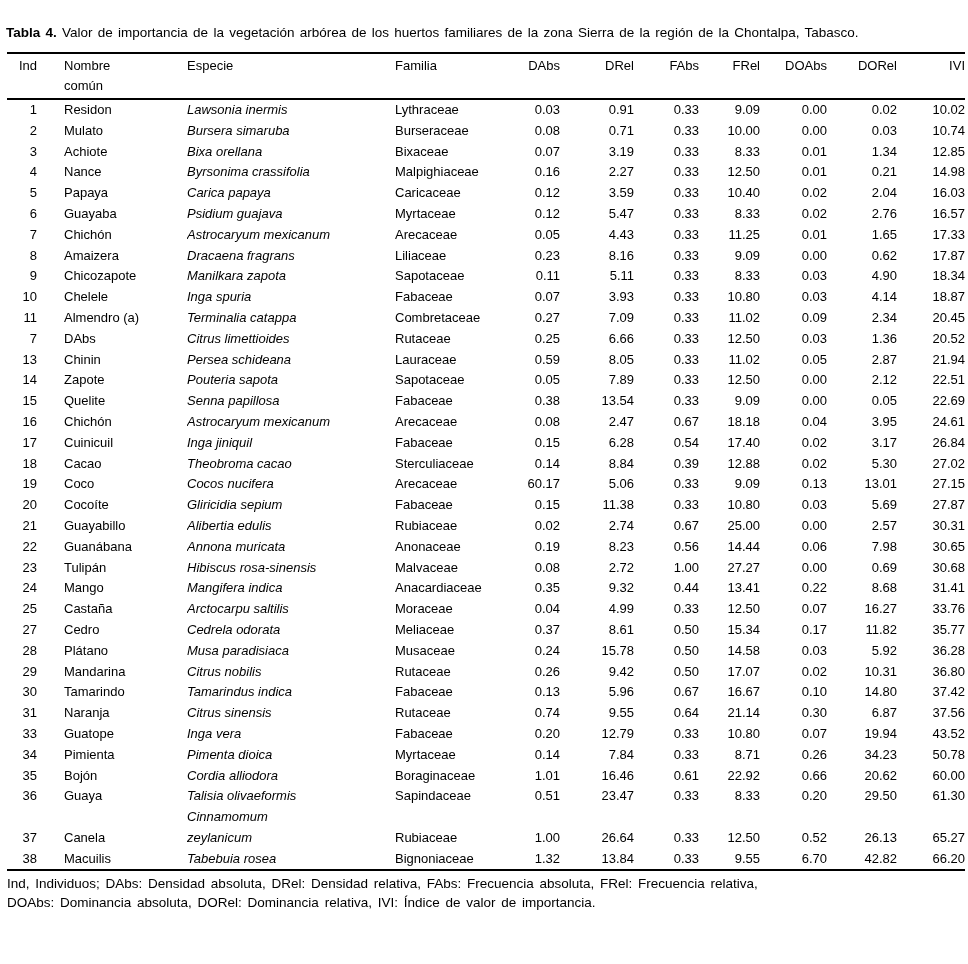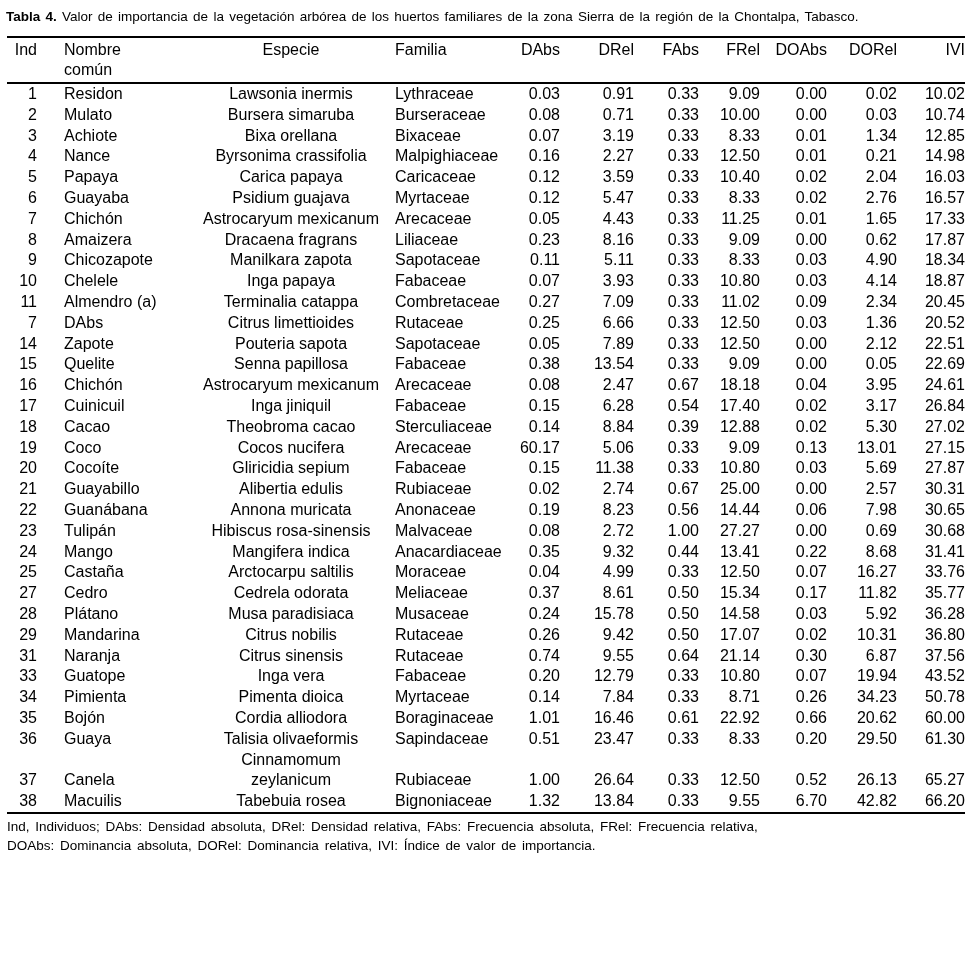--- a/index.html
+++ b/index.html
@@ -9,54 +9,54 @@
     height: 964px;
     background: #ffffff;
     color: #000000;
     font-family: "Liberation Sans", sans-serif;
     padding: 7px 4px 0 6px;
     overflow: hidden;
   }
   .caption {
     font-size: 13.5px;
     line-height: 20px;
-    margin: 0 0 9px 0;
+    margin: 16px 0 9px 0;
     white-space: nowrap;
     word-spacing: 1.5px;
   }
   .caption .cap-label { font-weight: bold; }
 
   table.ivi-table {
     border-collapse: collapse;
     table-layout: fixed;
     width: 958px;
     margin-left: 1px;
     border-top: 2px solid #000;
     border-bottom: 2px solid #000;
-    font-size: 16px;
+    font-size: 13px;
   }
   thead th {
     font-weight: normal;
     text-align: left;
     vertical-align: top;
     line-height: 20px;
     padding: 2px 0 2px 0;
     border-bottom: 2px solid #000;
   }
   .hline { display: block; }
   tbody td {
     padding: 0;
     line-height: 20.8px;
     vertical-align: bottom;
     overflow: hidden;
   }
   .c-ind    { text-align: right; }
   .c-common { padding-left: 27px; text-align: left; }
-  .c-species{ text-align: center; }
-  tbody td.c-species { white-space: pre-line; margin-left: 12px; }
+  .c-species{ text-align: left; }
+  tbody td.c-species { font-style: italic; white-space: pre-line; margin-left: 12px; }
   .c-family { text-align: left; }
   .c-dabs, .c-drel, .c-fabs, .c-frel, .c-doabs, .c-dorel, .c-ivi { text-align: right; }
 
   .footnote {
     font-size: 13.5px;
     line-height: 19px;
     margin: 3px 0 0 1px;
     word-spacing: 2px;
   }
   .footnote span { display: block; white-space: nowrap; }
@@ -218,21 +218,21 @@
           <td class="c-drel">5.11</td>
           <td class="c-fabs">0.33</td>
           <td class="c-frel">8.33</td>
           <td class="c-doabs">0.03</td>
           <td class="c-dorel">4.90</td>
           <td class="c-ivi">18.34</td>
         </tr>
         <tr>
           <td class="c-ind">10</td>
           <td class="c-common">Chelele</td>
-          <td class="c-species">Inga papaya</td>
+          <td class="c-species">Inga spuria</td>
           <td class="c-family">Fabaceae</td>
           <td class="c-dabs">0.07</td>
           <td class="c-drel">3.93</td>
           <td class="c-fabs">0.33</td>
           <td class="c-frel">10.80</td>
           <td class="c-doabs">0.03</td>
           <td class="c-dorel">4.14</td>
           <td class="c-ivi">18.87</td>
         </tr>
         <tr>
@@ -253,20 +253,33 @@
           <td class="c-common">DAbs</td>
           <td class="c-species">Citrus limettioides</td>
           <td class="c-family">Rutaceae</td>
           <td class="c-dabs">0.25</td>
           <td class="c-drel">6.66</td>
           <td class="c-fabs">0.33</td>
           <td class="c-frel">12.50</td>
           <td class="c-doabs">0.03</td>
           <td class="c-dorel">1.36</td>
           <td class="c-ivi">20.52</td>
+        </tr>
+        <tr>
+          <td class="c-ind">13</td>
+          <td class="c-common">Chinin</td>
+          <td class="c-species">Persea schideana</td>
+          <td class="c-family">Lauraceae</td>
+          <td class="c-dabs">0.59</td>
+          <td class="c-drel">8.05</td>
+          <td class="c-fabs">0.33</td>
+          <td class="c-frel">11.02</td>
+          <td class="c-doabs">0.05</td>
+          <td class="c-dorel">2.87</td>
+          <td class="c-ivi">21.94</td>
         </tr>
         <tr>
           <td class="c-ind">14</td>
           <td class="c-common">Zapote</td>
           <td class="c-species">Pouteria sapota</td>
           <td class="c-family">Sapotaceae</td>
           <td class="c-dabs">0.05</td>
           <td class="c-drel">7.89</td>
           <td class="c-fabs">0.33</td>
           <td class="c-frel">12.50</td>
@@ -450,20 +463,33 @@
           <td class="c-family">Rutaceae</td>
           <td class="c-dabs">0.26</td>
           <td class="c-drel">9.42</td>
           <td class="c-fabs">0.50</td>
           <td class="c-frel">17.07</td>
           <td class="c-doabs">0.02</td>
           <td class="c-dorel">10.31</td>
           <td class="c-ivi">36.80</td>
         </tr>
         <tr>
+          <td class="c-ind">30</td>
+          <td class="c-common">Tamarindo</td>
+          <td class="c-species">Tamarindus indica</td>
+          <td class="c-family">Fabaceae</td>
+          <td class="c-dabs">0.13</td>
+          <td class="c-drel">5.96</td>
+          <td class="c-fabs">0.67</td>
+          <td class="c-frel">16.67</td>
+          <td class="c-doabs">0.10</td>
+          <td class="c-dorel">14.80</td>
+          <td class="c-ivi">37.42</td>
+        </tr>
+        <tr>
           <td class="c-ind">31</td>
           <td class="c-common">Naranja</td>
           <td class="c-species">Citrus sinensis</td>
           <td class="c-family">Rutaceae</td>
           <td class="c-dabs">0.74</td>
           <td class="c-drel">9.55</td>
           <td class="c-fabs">0.64</td>
           <td class="c-frel">21.14</td>
           <td class="c-doabs">0.30</td>
           <td class="c-dorel">6.87</td>

